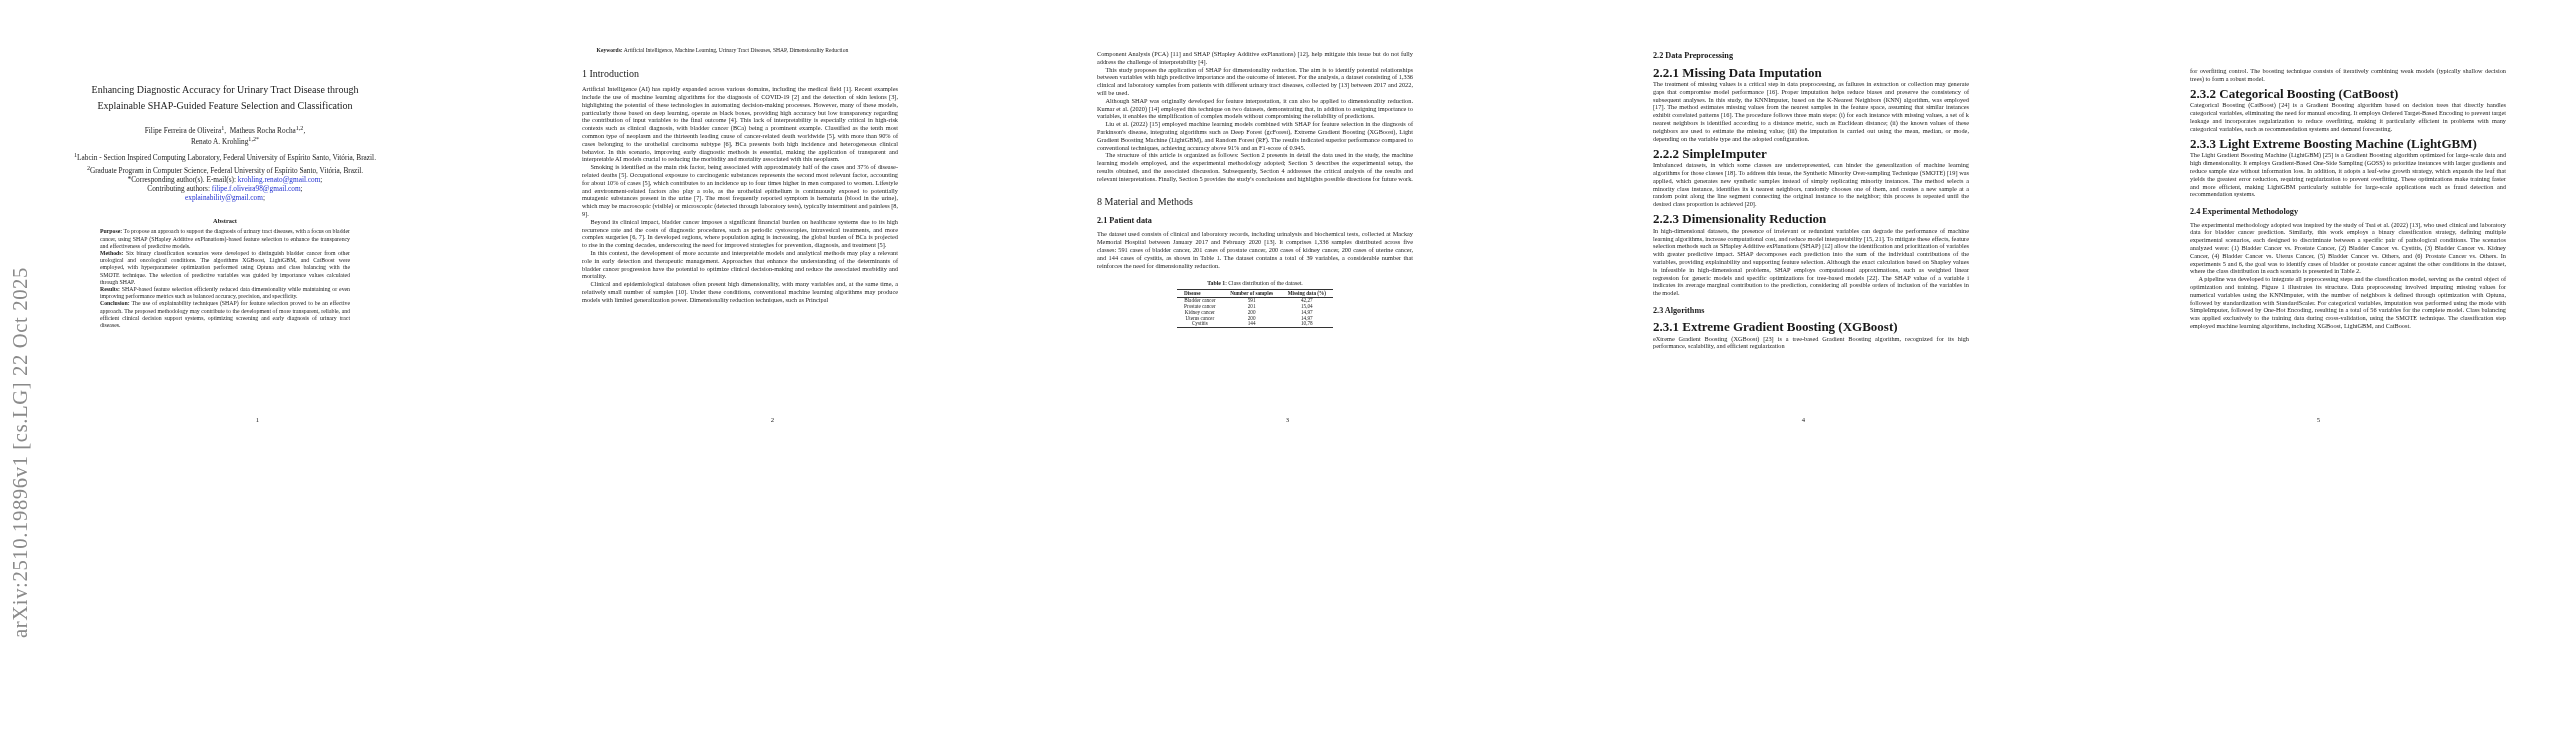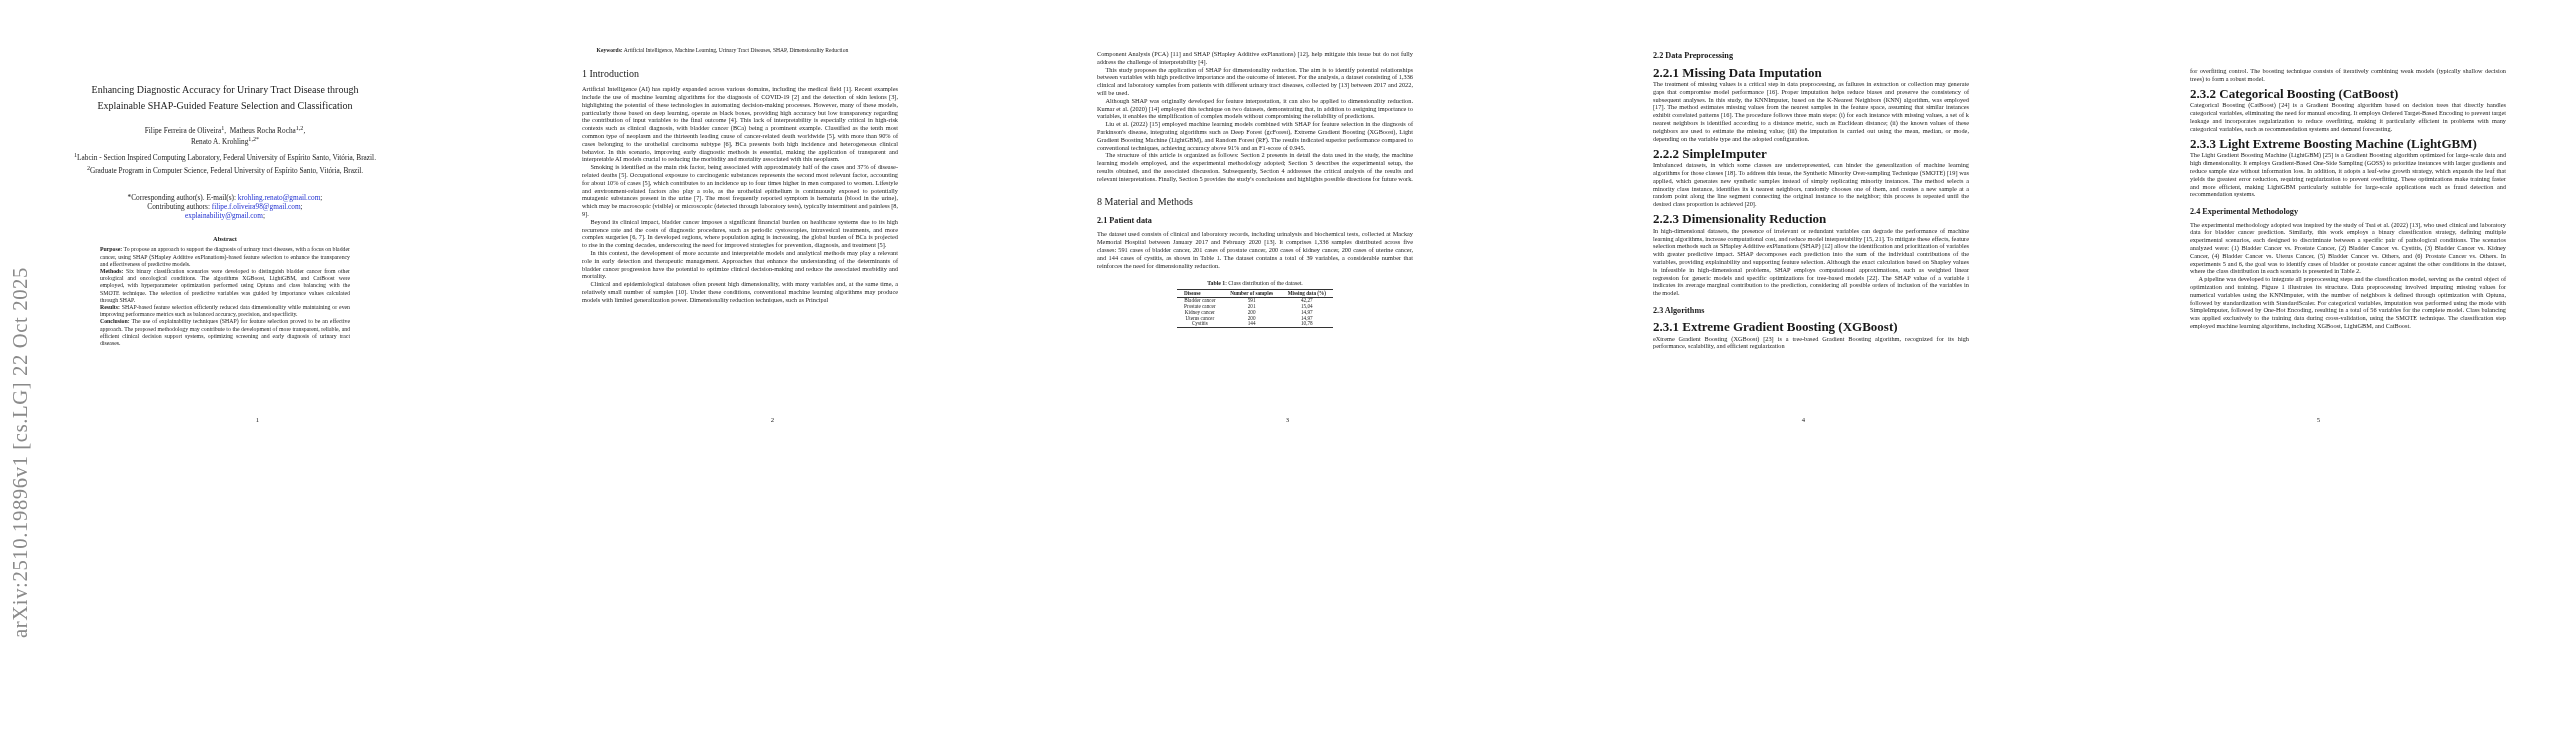--- a/index.html
+++ b/index.html
@@ -3,21 +3,21 @@
 <meta charset="utf-8">
 <style>
   html, body { margin:0; padding:0; background:#ffffff; }
   body { width:2576px; height:729px; position:relative; overflow:hidden; font-family:"DejaVu Serif", "Liberation Serif", serif; color:#1a1a1a; }
   .page { position:absolute; top:0; width:515px; height:729px; background:#fff; box-sizing:border-box; }
   .arxiv-stamp { position:absolute; left:8.5px; top:638px; transform:rotate(-90deg); transform-origin:left top; font-family:"Liberation Serif", serif; font-size:20.7px; color:#8a8a8a; white-space:nowrap; letter-spacing:0.6px; }
   .p-inner { position:absolute; left:88px; width:337px; font-family:"Liberation Serif", serif; font-size:6.2px; line-height:7.7px; text-align:justify; }
   .title { text-align:center; font-size:10px; line-height:16px; margin-top:0; }
   .authors { text-align:center; font-size:7.3px; line-height:9px; margin-top:9.7px; }
   .affil { text-align:center; font-size:7.3px; line-height:9px; margin-top:4.9px; }
-  .corr { text-align:center; font-size:7.3px; line-height:9px; margin-top:18px; }
+  .corr { text-align:center; font-size:7.3px; line-height:9px; }
   .link { color:#1f2fd0; }
   .abstract-h { text-align:center; font-weight:bold; font-size:6.4px; margin-top:14.6px; margin-bottom:3.6px; }
   .abstract { font-size:5.8px; line-height:7.2px; padding:0 33px; }
   .abstract b { font-weight:bold; }
   .pagenum { position:absolute; top:416px; width:100%; text-align:center; font-family:"Liberation Serif", serif; font-size:6.7px; }
   .pcontent { position:absolute; left:67px; width:316px; font-family:"Liberation Serif", serif; font-size:6.3px; line-height:7.8px; text-align:justify; }
   .h1 { font-weight:normal; font-size:10px; line-height:12px; margin:13.4px 0 4.9px 0; }
   .h2 { font-weight:bold; font-size:8.2px; line-height:10.3px; margin:8.5px 0 3.6px 0; }
   .h3 { font-weight:bold; font-size:13px; line-height:8.5px; margin:7.3px 0 3px 0; }
   .para { text-indent:8.5px; margin:0; }

